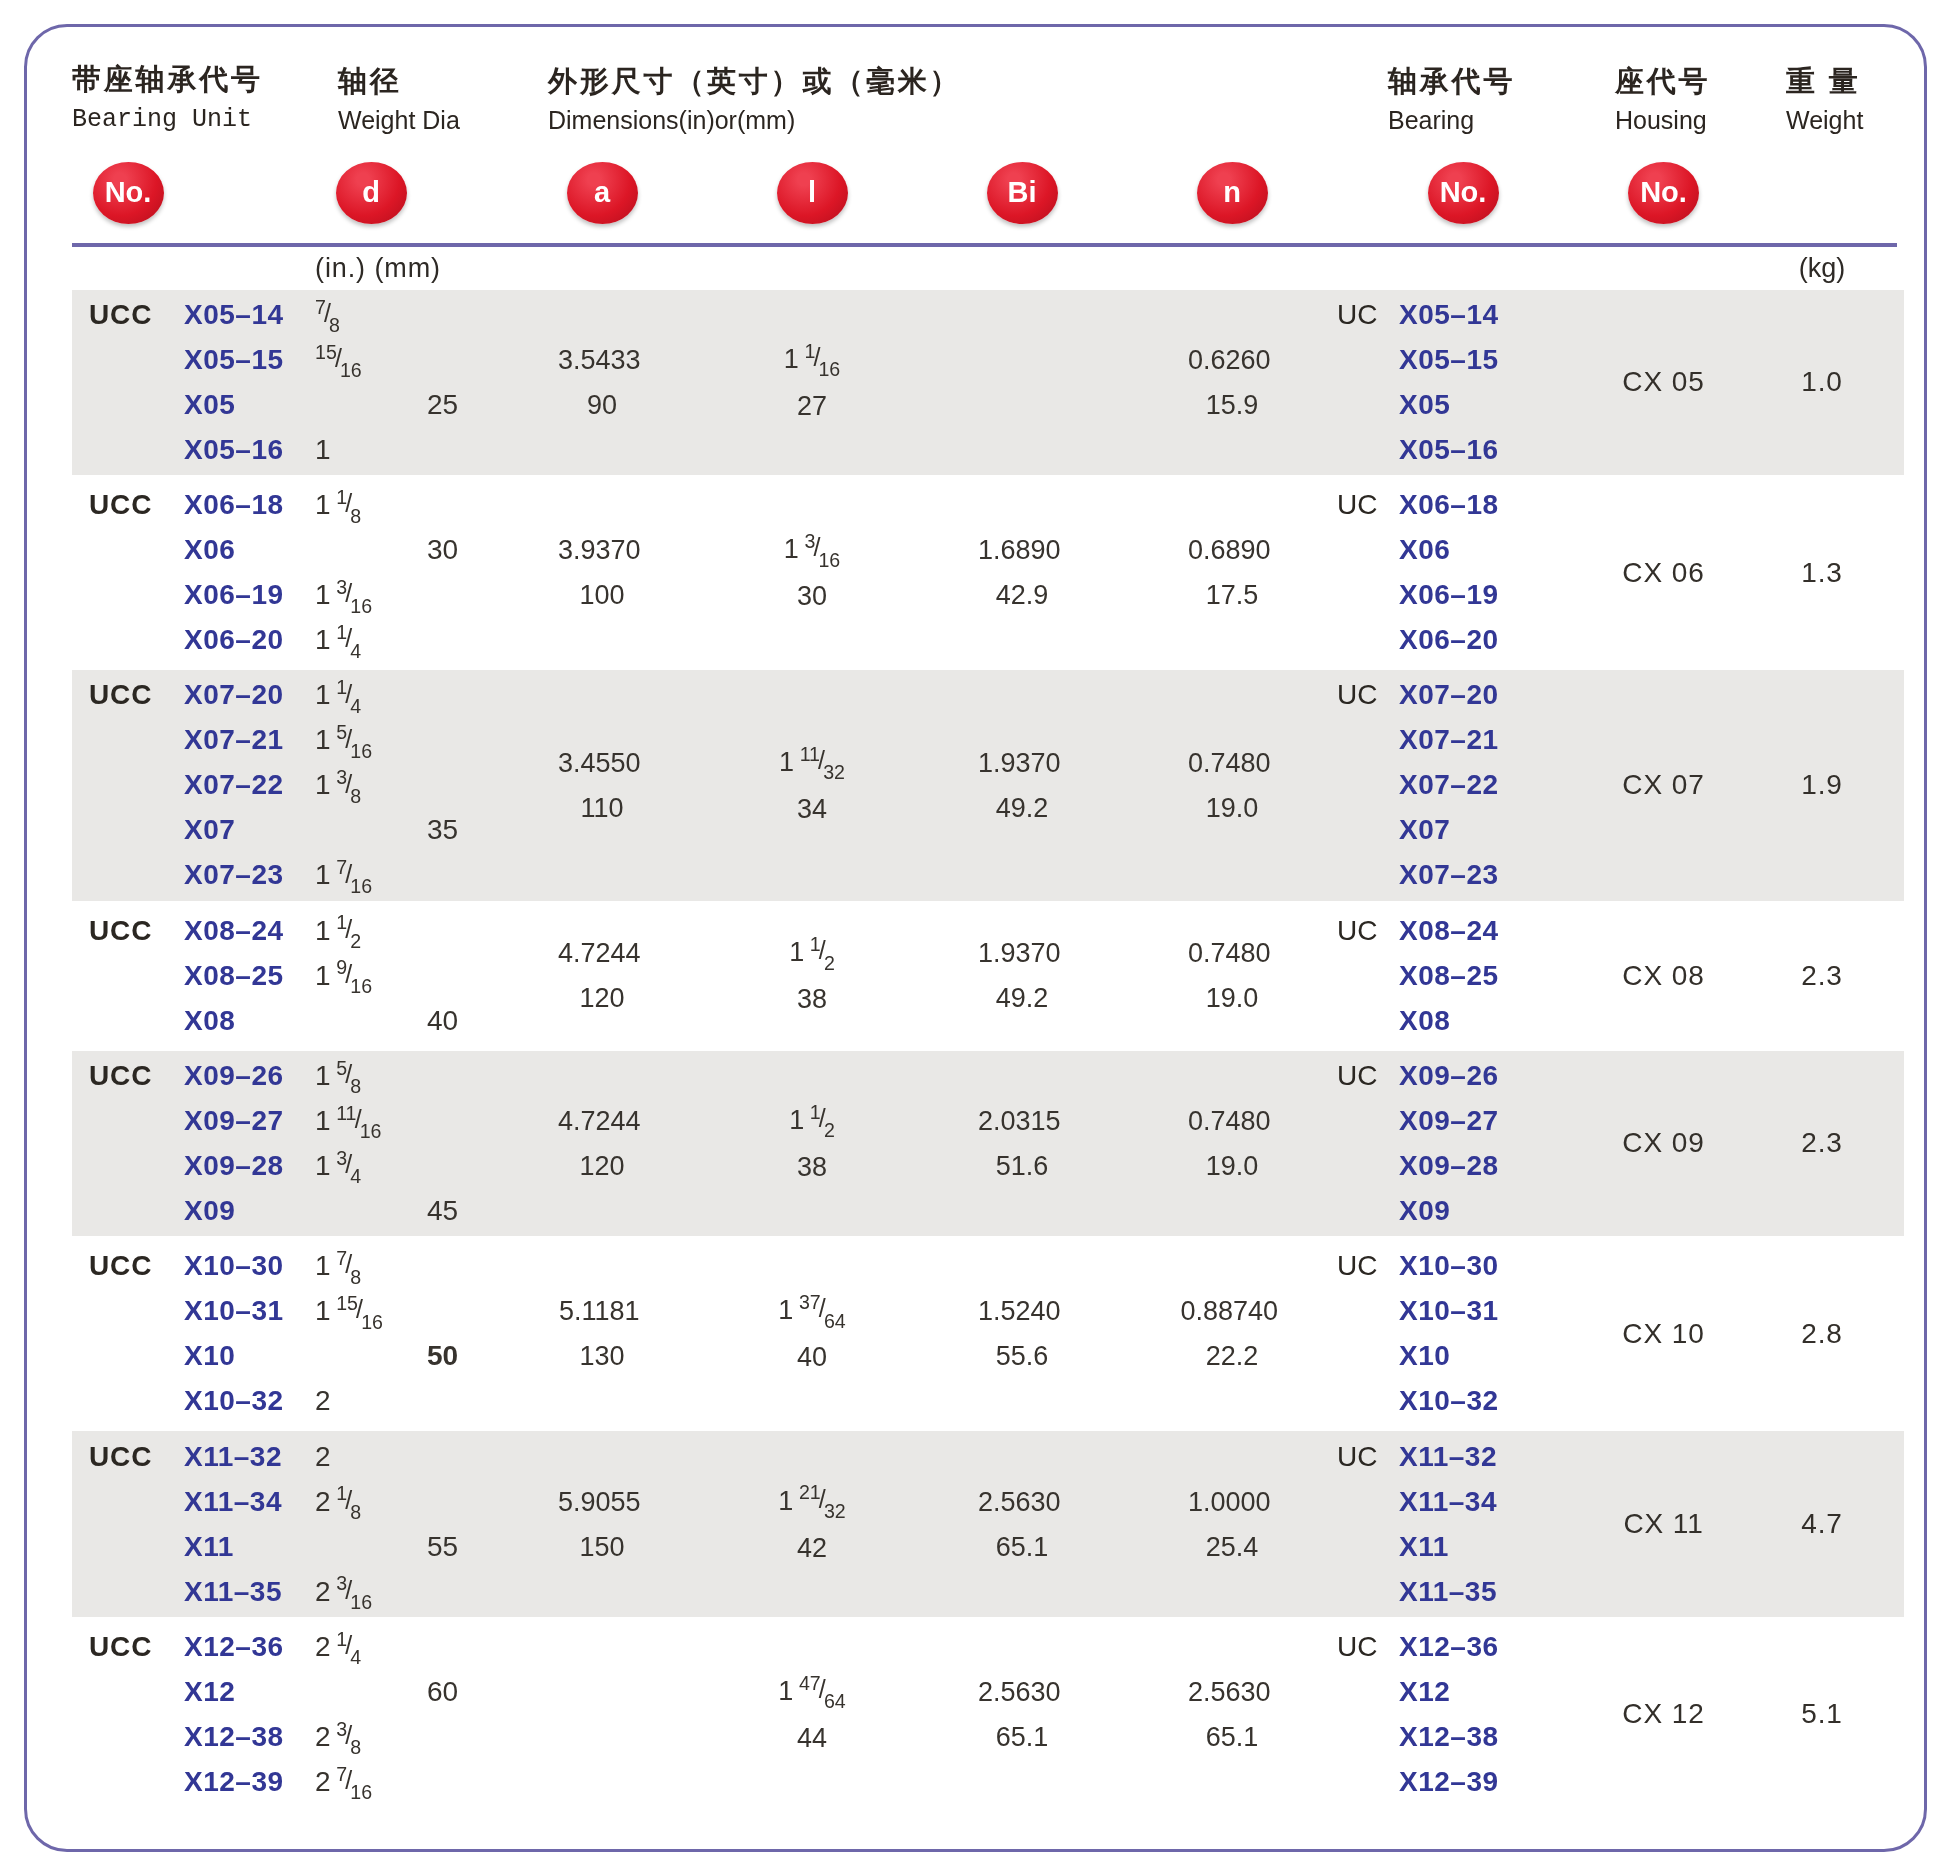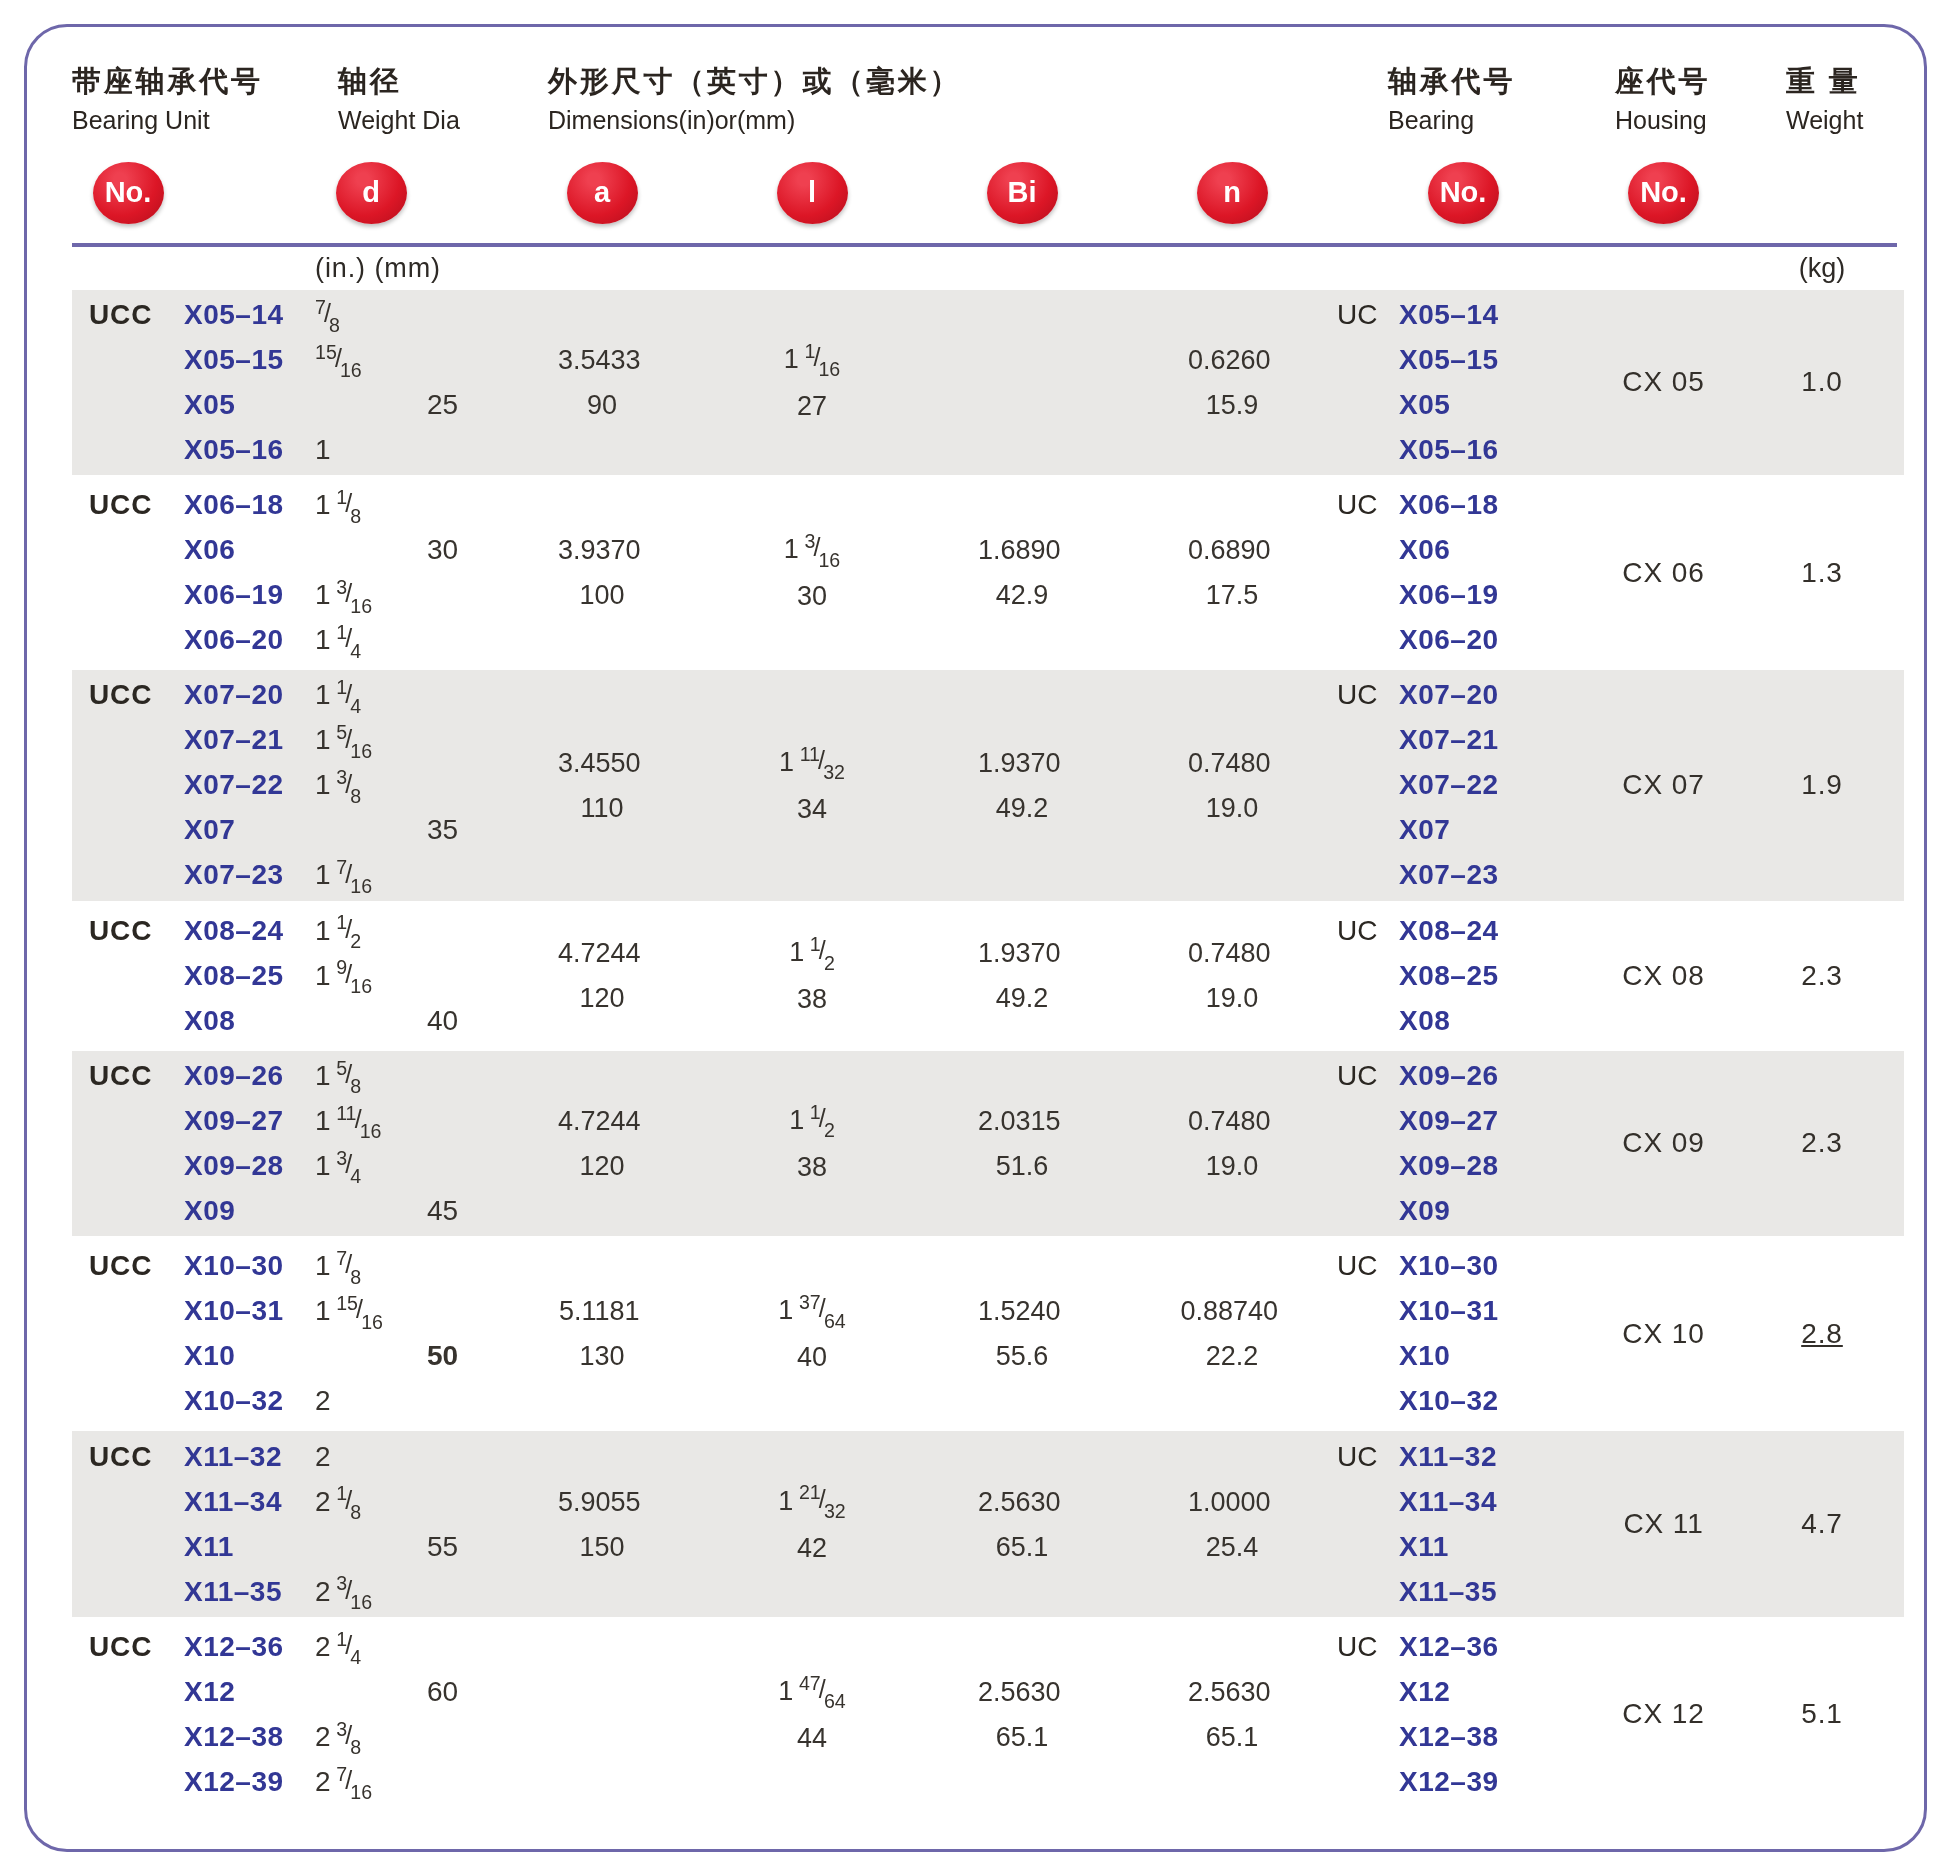--- a/index.html
+++ b/index.html
@@ -5,21 +5,21 @@
   html,body{margin:0;padding:0;background:#ffffff;}
   body{font-family:"Liberation Sans","DejaVu Sans",sans-serif;}
   .page{position:relative;width:1951px;height:1876px;background:#ffffff;overflow:hidden;}
   .frame{position:absolute;inset:24px;border:3.7px solid #6e67aa;border-radius:43px;
          box-sizing:border-box;padding:32px 0 0 45px;overflow:hidden;background:#ffffff;}
   .grid{display:grid;grid-template-columns:112px 131px 112px 70px 210px 210px 210px 210px 252px 149px 168px;width:1832px;}
   
   .hdr-cell{display:flex;flex-direction:column;justify-content:flex-start;}
   .zh{font-size:29px;font-weight:700;color:#2b2520;letter-spacing:2.8px;line-height:37px;}
   .en{font-size:25px;color:#2b2520;margin-top:4.7px;line-height:32px;}
-  .hdr-bearing-unit{grid-column:1/3;}
+  .hdr-bearing-unit{grid-column:1/3;font-family:Liberation Mono, monospace;}
   .hdr-shaft{grid-column:3/5;padding-left:23px;}
   .hdr-dims{grid-column:5/9;padding-left:51px;}
   .hdr-bearing{grid-column:9;padding-left:51px;}
   .hdr-housing{grid-column:10;padding-left:26px;}
   .hdr-weight{grid-column:11;padding-left:48px;}
   .header-row{min-height:91px;margin-top:3.7px;}
   
   .badge-row{height:78px;align-items:center;}
   .badge-slot{display:flex;justify-content:center;align-items:center;}
   .badge{width:71px;height:62px;border-radius:50%;
@@ -470,21 +470,21 @@
           </div>
           <div class="dimcol" style="grid-area: 1 / 7 / -1;">
             <div><span class="wh">1.5240</span></div>
             <div>55.6</div>
           </div>
           <div class="dimcol" style="grid-area: 1 / 8 / -1;">
             <div><span class="wh">0.88740</span></div>
             <div>22.2</div>
           </div>
           <div class="spancell" style="grid-area: 1 / 10 / -1;">CX 10</div>
-          <div class="spancell" style="grid-area: 1 / 11 / -1; text-decoration: underline;">2.8</div>
+          <div class="spancell" style="grid-area: 1 / 11 / -1;">2.8</div>
         </div>
         <div class="grid group shaded" style="grid-template-rows: repeat(4, var(--rowH));">
           <div class="c prefix" style="grid-area: 1 / 1;">UCC</div>
           <div class="c code" style="grid-area: 1 / 2;">X11–32</div>
           <div class="c dia" style="grid-area: 1 / 3;">
             <span class="wh">2</span>
           </div>
           <div class="c mm" style="grid-area: 1 / 4;"></div>
           <div class="rightcell" style="grid-area: 1 / 9;">
             <span class="rprefix">UC</span>

